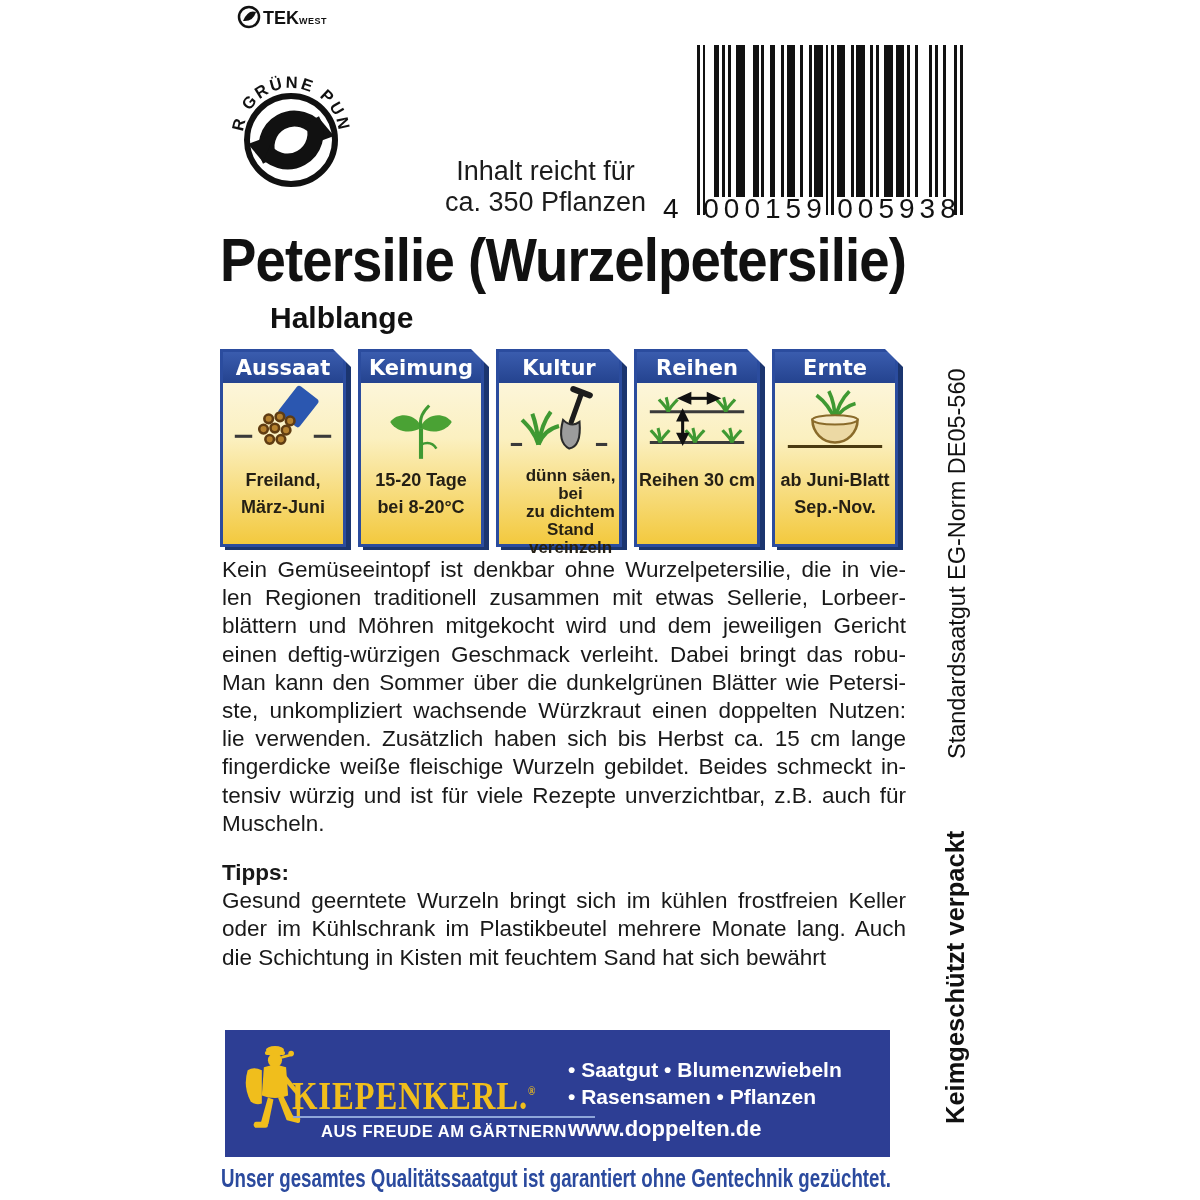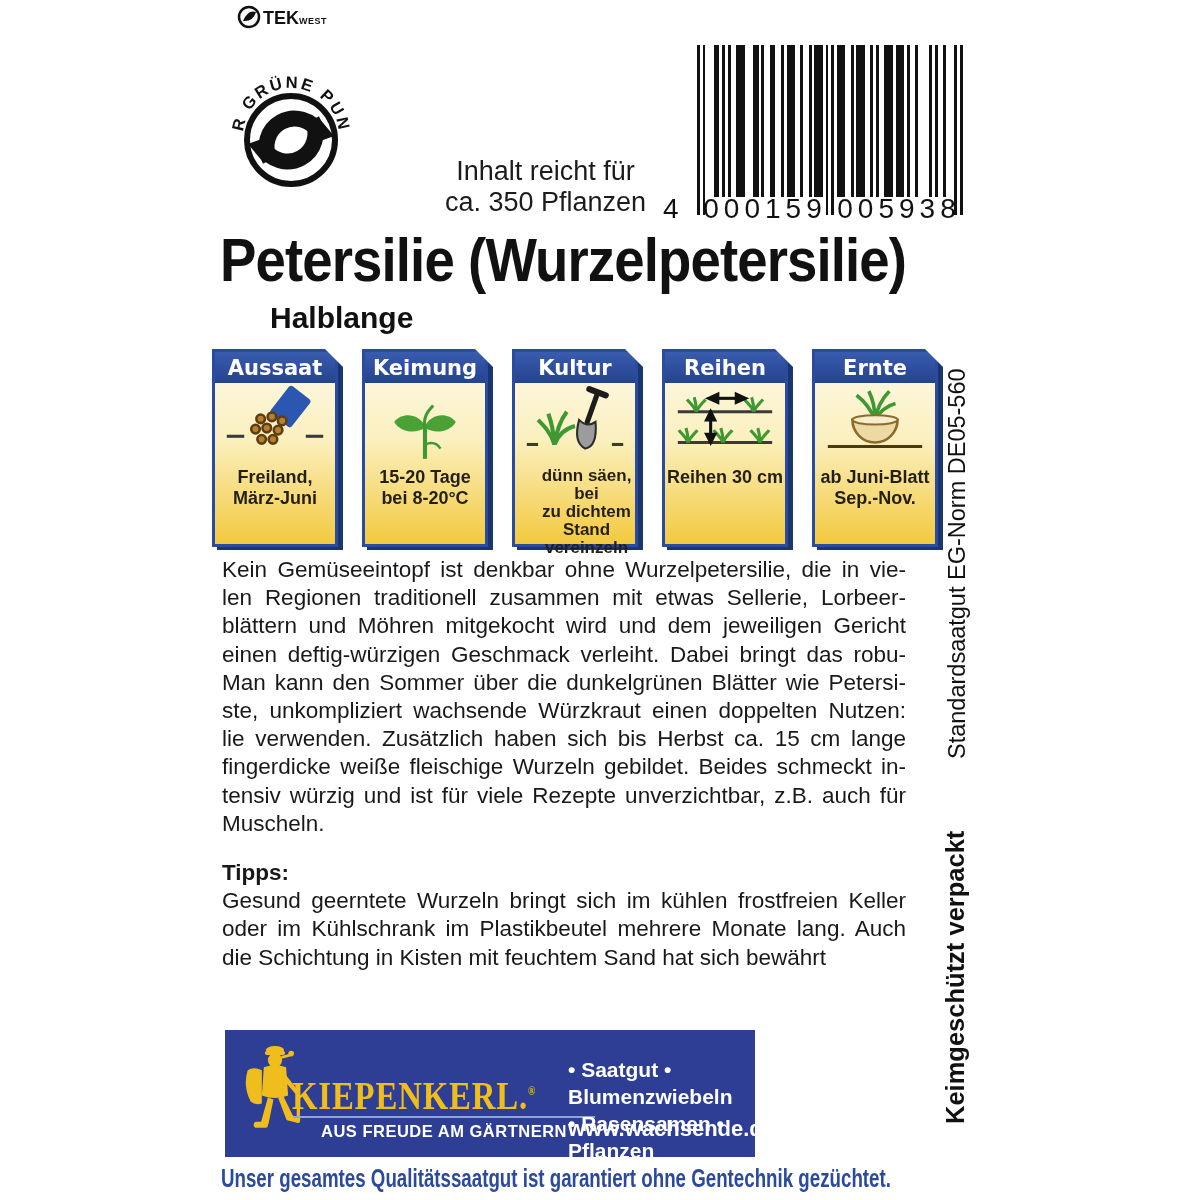--- a/index.html
+++ b/index.html
@@ -24,47 +24,47 @@
   .bc-lead{left:8px;}
   .bc-left{left:48px;width:124px;letter-spacing:5px;text-align:center;}
   .bc-right{left:182px;width:124px;letter-spacing:5px;text-align:center;}
 
   
   .title{left:220px;top:224px;font-size:62px;font-weight:bold;letter-spacing:-1px;color:#111;
          transform:scaleX(0.88);transform-origin:left top;white-space:nowrap;}
   .subtitle{left:222px;top:301px;font-size:30px;font-weight:bold;color:#111;margin-left:48px;}
 
   
-  .panels{left:212px;top:349px;display:flex;gap:24px;}
+  .panels{left:220px;top:349px;display:flex;gap:12px;}
   .panel{position:relative;width:120px;height:192px;border:3px solid #2b4c9e;
          background:linear-gradient(#fdf9e8 0%,#fbf0c0 45%,#f3c93e 100%);
          box-shadow:5px 3px 0 #1b356f;}
   .panel-header{height:31px;background:linear-gradient(#3a5cae,#24438f);color:#fff;
          font-family:"DejaVu Sans",sans-serif;font-weight:bold;font-size:21px;
          display:flex;align-items:center;justify-content:center;}
   .panel-icon{height:84px;display:flex;align-items:center;justify-content:center;}
-  .panel-text{font-weight:bold;font-size:18px;line-height:21px;text-align:center;
+  .panel-text{font-weight:bold;font-size:18px;line-height:27px;text-align:center;
          color:#241f14;white-space:pre-line;}
   .panel-text.small{font-size:17px;line-height:18px;margin-left:23px;}
   .corner-cut{position:absolute;top:-3px;right:-8px;width:18px;height:18px;background:#fff;
          clip-path:polygon(0 0,100% 0,100% 100%);}
 
   
   .textcol{left:222px;top:556px;width:684px;font-size:22.5px;line-height:28.2px;color:#191919;}
   .bodyline{white-space:nowrap;text-align-last:justify;}
   .bodyline.lastline{text-align-last:left;}
   .tips-heading{font-weight:bold;margin-top:21px;}
 
   
   .vtext{writing-mode:vertical-rl;transform:rotate(180deg);color:#111;white-space:nowrap;}
   .vtext-std{left:940px;top:383px;height:376px;font-size:23.5px;line-height:34px;}
   .vtext-keim{left:936px;top:806px;height:318px;font-size:25.5px;line-height:38px;font-weight:bold;}
 
   
-  .banner{left:225px;top:1030px;width:530px;height:127px;background:#2d3e94;}
+  .banner{left:225px;top:1030px;width:665px;height:127px;background:#2d3e94;}
   .mascot{position:absolute;left:16px;top:14px;}
   .brand{position:absolute;left:67px;top:42px;font-family:"Liberation Serif",serif;font-weight:bold;
          font-size:40px;color:#f0be1c;letter-spacing:1px;transform:scaleX(0.82);transform-origin:left top;white-space:nowrap;}
   .brand sup{font-size:12px;}
   .brand-rule{position:absolute;left:68px;top:86px;width:302px;height:2px;background:#8fa6d9;}
   .tagline{position:absolute;left:68px;top:92px;width:302px;text-align:center;color:#fff;
          font-weight:bold;font-size:16.5px;letter-spacing:0.5px;}
   .products{position:absolute;left:343px;top:26px;color:#fff;font-weight:bold;font-size:21px;line-height:27px;}
   .website{position:absolute;left:343px;top:86px;color:#fff;font-weight:bold;font-size:22px;}
 
@@ -384,18 +384,18 @@
         </g>
       </svg>
     </div>
     <div class="brand"><span>KIEPENKERL.</span><sup>®</sup></div>
     <div class="brand-rule"></div>
     <div class="tagline">AUS FREUDE AM GÄRTNERN</div>
     <div class="products">
       <div>• Saatgut • Blumenzwiebeln</div>
       <div>• Rasensamen • Pflanzen</div>
     </div>
-    <div class="website">www.wachsende.de</div>
+    <div class="website">www.doppelten.de</div>
   </div>
 
   <div class="abs footer-note">Unser gesamtes Qualitätssaatgut ist garantiert ohne Gentechnik gezüchtet.</div>
 
 </div>
 
 </body></html>

